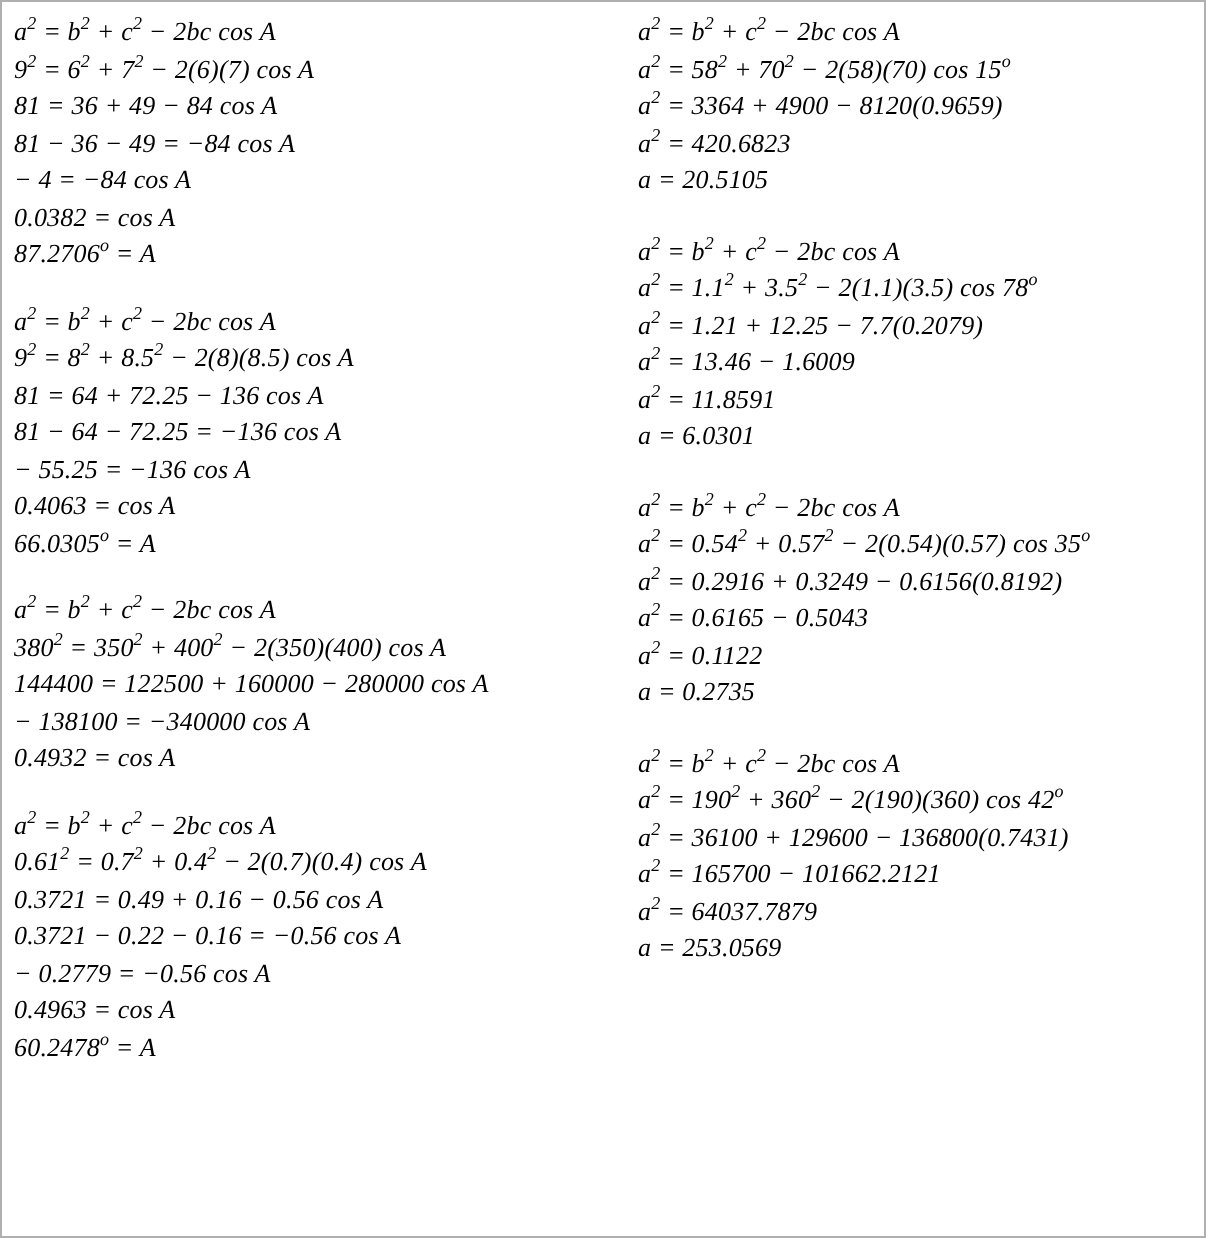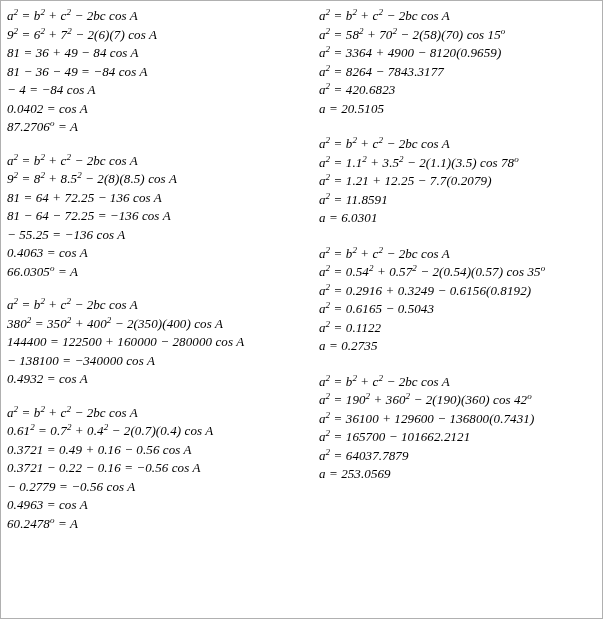--- a/index.html
+++ b/index.html
@@ -71,21 +71,21 @@
 
 <div class="page">
   <div class="columns">
     <div class="col col-left" id="left-column">
         <div class="block">
           <div class="line">a<sup>2</sup> = b<sup>2</sup> + c<sup>2</sup> − 2bc cos A</div>
           <div class="line">9<sup>2</sup> = 6<sup>2</sup> + 7<sup>2</sup> − 2(6)(7) cos A</div>
           <div class="line">81 = 36 + 49 − 84 cos A</div>
           <div class="line">81 − 36 − 49 = −84 cos A</div>
           <div class="line">− 4 = −84 cos A</div>
-          <div class="line">0.0402 = cos A</div>
+          <div class="line">0.0382 = cos A</div>
           <div class="line">87.2706<span class="deg">o</span> = A</div>
         </div>
         <div class="block">
           <div class="line">a<sup>2</sup> = b<sup>2</sup> + c<sup>2</sup> − 2bc cos A</div>
           <div class="line">9<sup>2</sup> = 8<sup>2</sup> + 8.5<sup>2</sup> − 2(8)(8.5) cos A</div>
           <div class="line">81 = 64 + 72.25 − 136 cos A</div>
           <div class="line">81 − 64 − 72.25 = −136 cos A</div>
           <div class="line">− 55.25 = −136 cos A</div>
           <div class="line">0.4063 = cos A</div>
           <div class="line">66.0305<span class="deg">o</span> = A</div>
@@ -105,28 +105,28 @@
           <div class="line">− 0.2779 = −0.56 cos A</div>
           <div class="line">0.4963 = cos A</div>
           <div class="line">60.2478<span class="deg">o</span> = A</div>
         </div>
       </div>
     <div class="col col-right" id="right-column">
         <div class="block">
           <div class="line">a<sup>2</sup> = b<sup>2</sup> + c<sup>2</sup> − 2bc cos A</div>
           <div class="line">a<sup>2</sup> = 58<sup>2</sup> + 70<sup>2</sup> − 2(58)(70) cos 15<span class="deg">o</span></div>
           <div class="line">a<sup>2</sup> = 3364 + 4900 − 8120(0.9659)</div>
-          <div class="line">a<sup>2</sup> = 8264 − 7843.3177</div>
           <div class="line">a<sup>2</sup> = 420.6823</div>
           <div class="line">a = 20.5105</div>
         </div>
         <div class="block">
           <div class="line">a<sup>2</sup> = b<sup>2</sup> + c<sup>2</sup> − 2bc cos A</div>
           <div class="line">a<sup>2</sup> = 1.1<sup>2</sup> + 3.5<sup>2</sup> − 2(1.1)(3.5) cos 78<span class="deg">o</span></div>
           <div class="line">a<sup>2</sup> = 1.21 + 12.25 − 7.7(0.2079)</div>
+          <div class="line">a<sup>2</sup> = 13.46 − 1.6009</div>
           <div class="line">a<sup>2</sup> = 11.8591</div>
           <div class="line">a = 6.0301</div>
         </div>
         <div class="block">
           <div class="line">a<sup>2</sup> = b<sup>2</sup> + c<sup>2</sup> − 2bc cos A</div>
           <div class="line">a<sup>2</sup> = 0.54<sup>2</sup> + 0.57<sup>2</sup> − 2(0.54)(0.57) cos 35<span class="deg">o</span></div>
           <div class="line">a<sup>2</sup> = 0.2916 + 0.3249 − 0.6156(0.8192)</div>
           <div class="line">a<sup>2</sup> = 0.6165 − 0.5043</div>
           <div class="line">a<sup>2</sup> = 0.1122</div>
           <div class="line">a = 0.2735</div>

